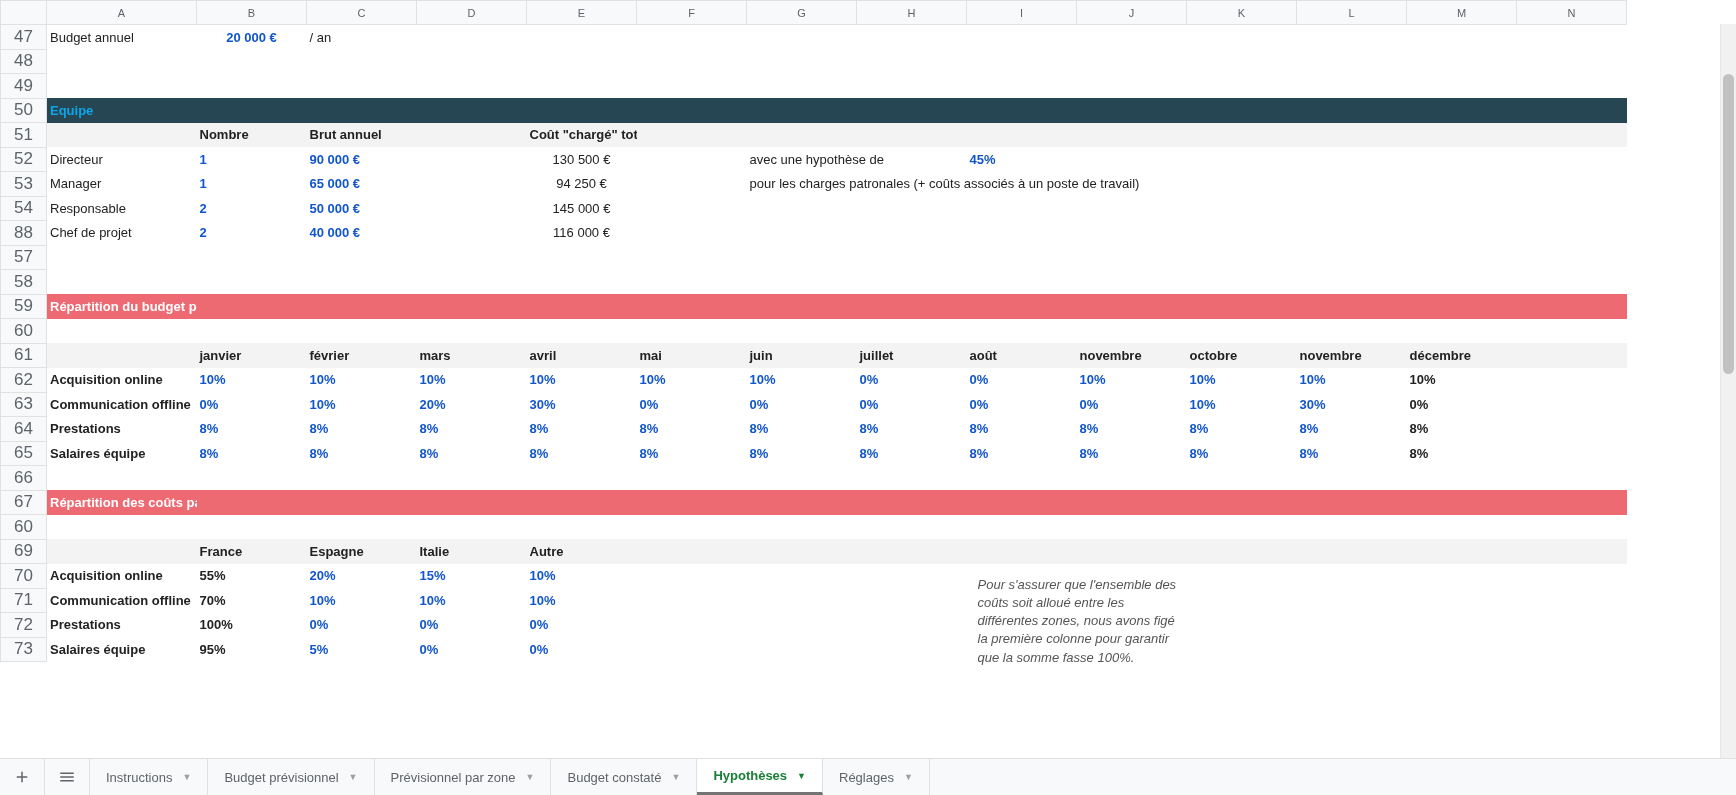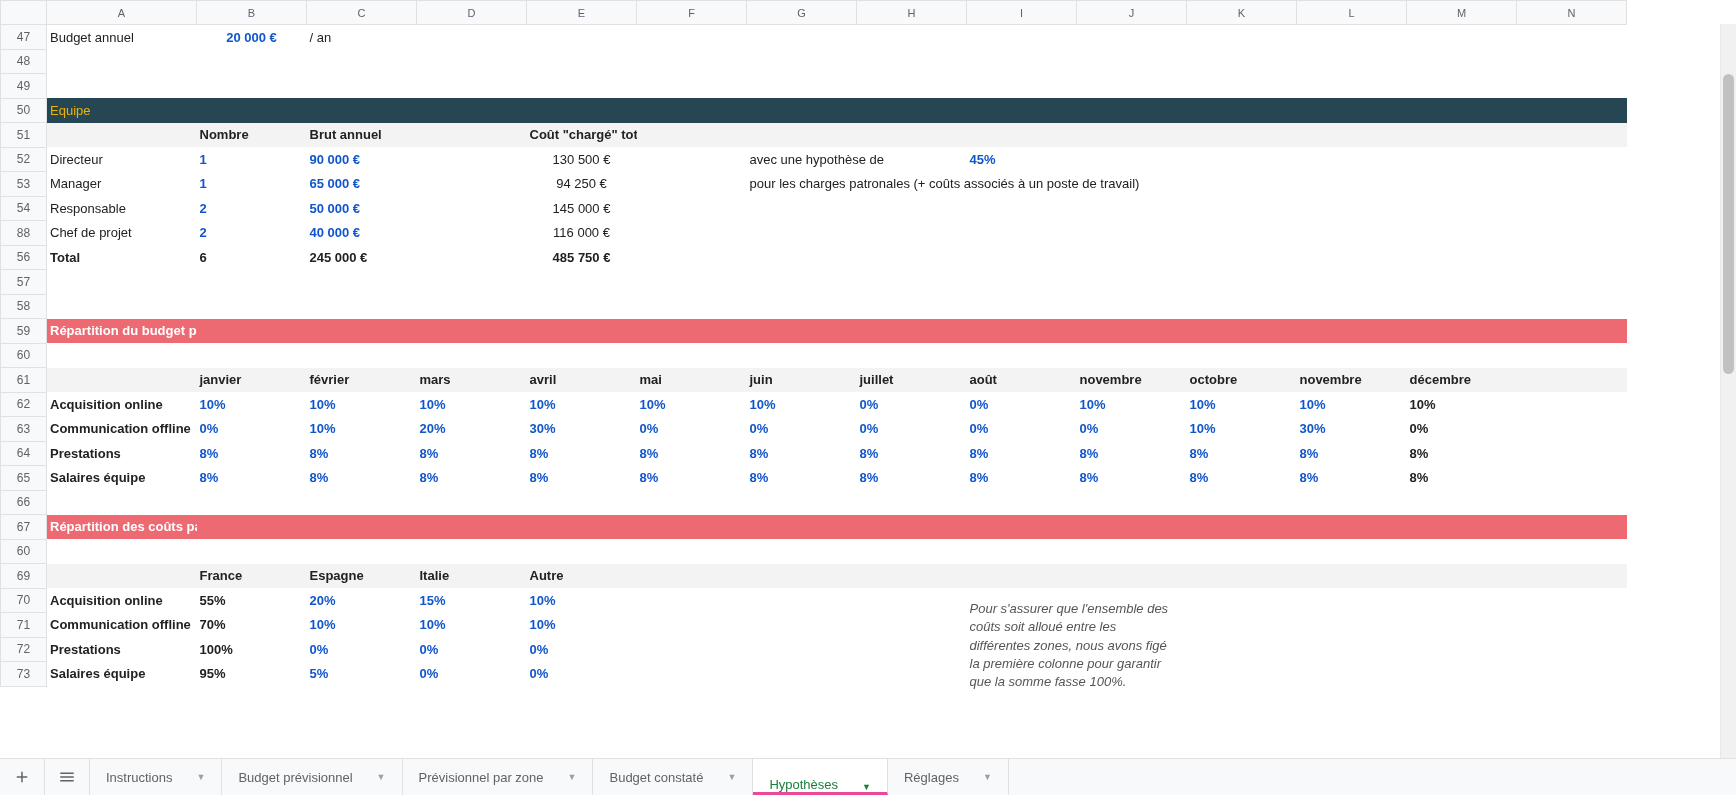--- a/index.html
+++ b/index.html
@@ -42,29 +42,29 @@
     color: #5f6368;
     text-align: center;
     font-size: 11px;
     height: 23px;
   }
   td.rownum {
     background: #f8f9fa;
     border: 1px solid #e1e1e1;
     color: #5f6368;
     text-align: center;
-    font-size: 12px;
+    font-size: 17px;
   }
   .bold { font-weight: 700; }
   .blue { color: #1155cc; }
   .right { text-align: center; }
   .dark-header td.cell {
     background: #264653;
-    color: #eab308;
-    font-weight: 400;
+    color: #0ea5e9;
+    font-weight: 700;
   }
   .red-header td.cell {
     background: #ee6a73;
     color: #fff;
     font-weight: 700;
   }
   .sub-header td.cell {
     background: #f3f3f3;
     font-weight: 700;
     margin-left: 32px;
@@ -95,44 +95,43 @@
   .tab-ctrl + .tab-ctrl { border-right: 1px solid #e0e0e0; }
   .tabs {
     display: flex;
     align-items: stretch;
     padding-left: 0;
   }
   .tab {
     display: flex;
     align-items: center;
     padding: 0 16px;
-    gap: 24px;
+    gap: 10px;
     color: #5f6368;
     font-size: 13px;
     cursor: pointer;
     border-right: 1px solid #e0e0e0;
   }
   .tab.active {
     color: #188038;
-    font-weight: 400;
-    border-bottom: 3px solid #ec4899;
+    font-weight: 700;
+    border-bottom: 3px solid #737373;
     background: #fff;
-    align-items: flex-end;
   }
   .caret {
     font-size: 9px;
     color: #9aa0a6;
   }
   .tab.active .caret { color: #188038; }
   svg.lines { display:block; }
   .note-box {
     position:absolute; 
     white-space:normal; 
     width:210px;
-    font-style:italic; color:#555; line-height:1.4;
+    font-style:italic; color:#555; line-height:1.4;margin-left:8px;
   }
   .scroll-v {
     position:absolute; right:0; top:24px; bottom:36px; width:15px;
     background:#f1f1f1; border-left:1px solid #e8e8e8;
   }
   .scroll-v-thumb {
     position:absolute; left:2px; right:2px; top:50px; height:300px;
     background:#c1c1c1; border-radius:6px;
   }
 </style>
@@ -312,37 +311,20 @@
           <td class="cell "></td>
           <td class="cell "></td>
         </tr>
         <tr>
           <td class="rownum">88</td>
           <td class="cell">Chef de projet</td>
           <td class="cell"><span class="blue bold">2</span></td>
           <td class="cell"><span class="blue bold">40 000 €</span></td>
           <td class="cell"></td>
           <td class="cell right">116 000 €</td>
-          <td class="cell "></td>
-          <td class="cell "></td>
-          <td class="cell "></td>
-          <td class="cell "></td>
-          <td class="cell "></td>
-          <td class="cell "></td>
-          <td class="cell "></td>
-          <td class="cell "></td>
-          <td class="cell "></td>
-        </tr>
-        <tr>
-          <td class="rownum">56</td>
-          <td class="cell"><span class="bold">Total</span></td>
-          <td class="cell"><span class="bold">6</span></td>
-          <td class="cell"><span class="bold">245 000 €</span></td>
-          <td class="cell"></td>
-          <td class="cell right"><span class="bold">485 750 €</span></td>
           <td class="cell "></td>
           <td class="cell "></td>
           <td class="cell "></td>
           <td class="cell "></td>
           <td class="cell "></td>
           <td class="cell "></td>
           <td class="cell "></td>
           <td class="cell "></td>
           <td class="cell "></td>
         </tr>

